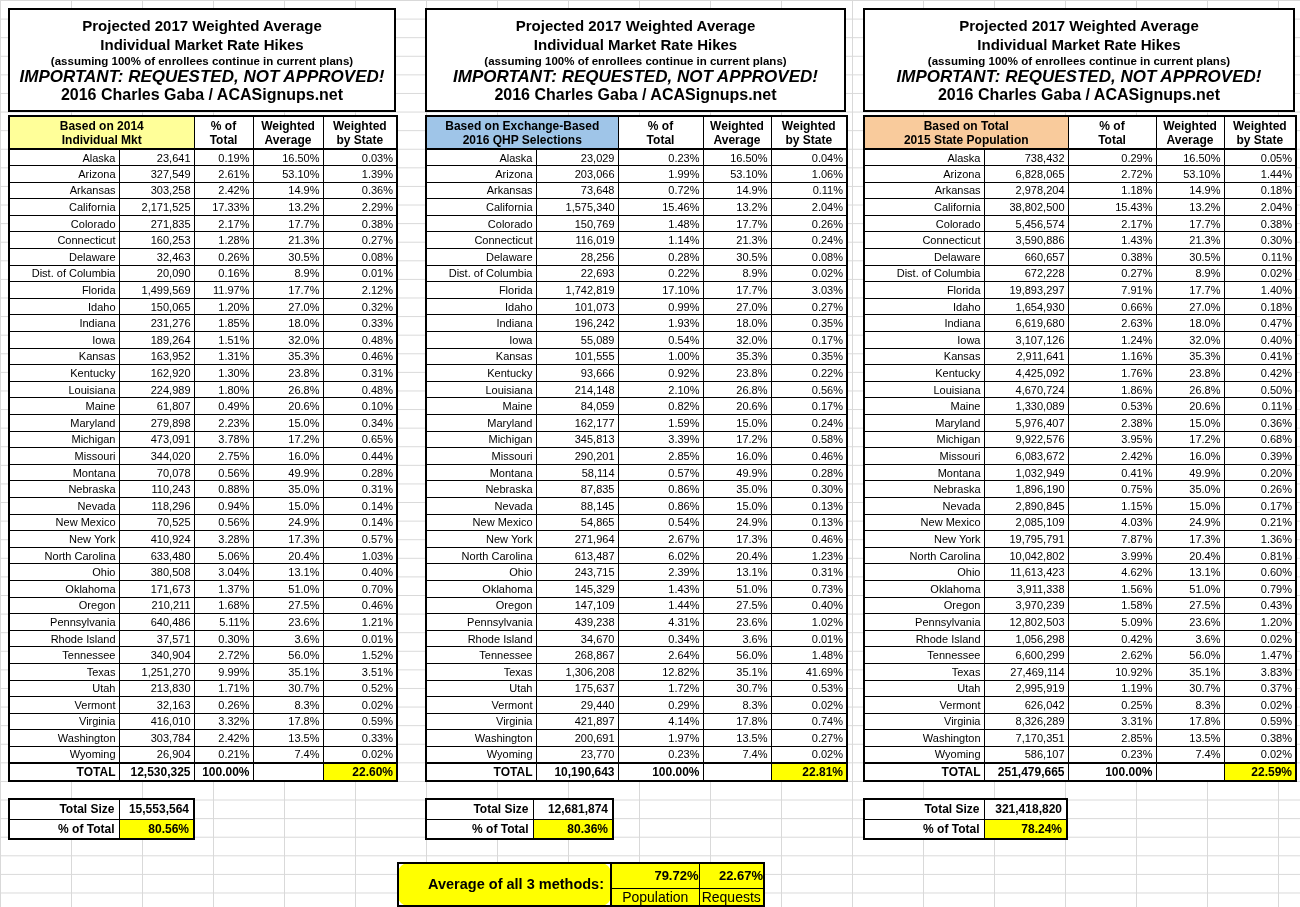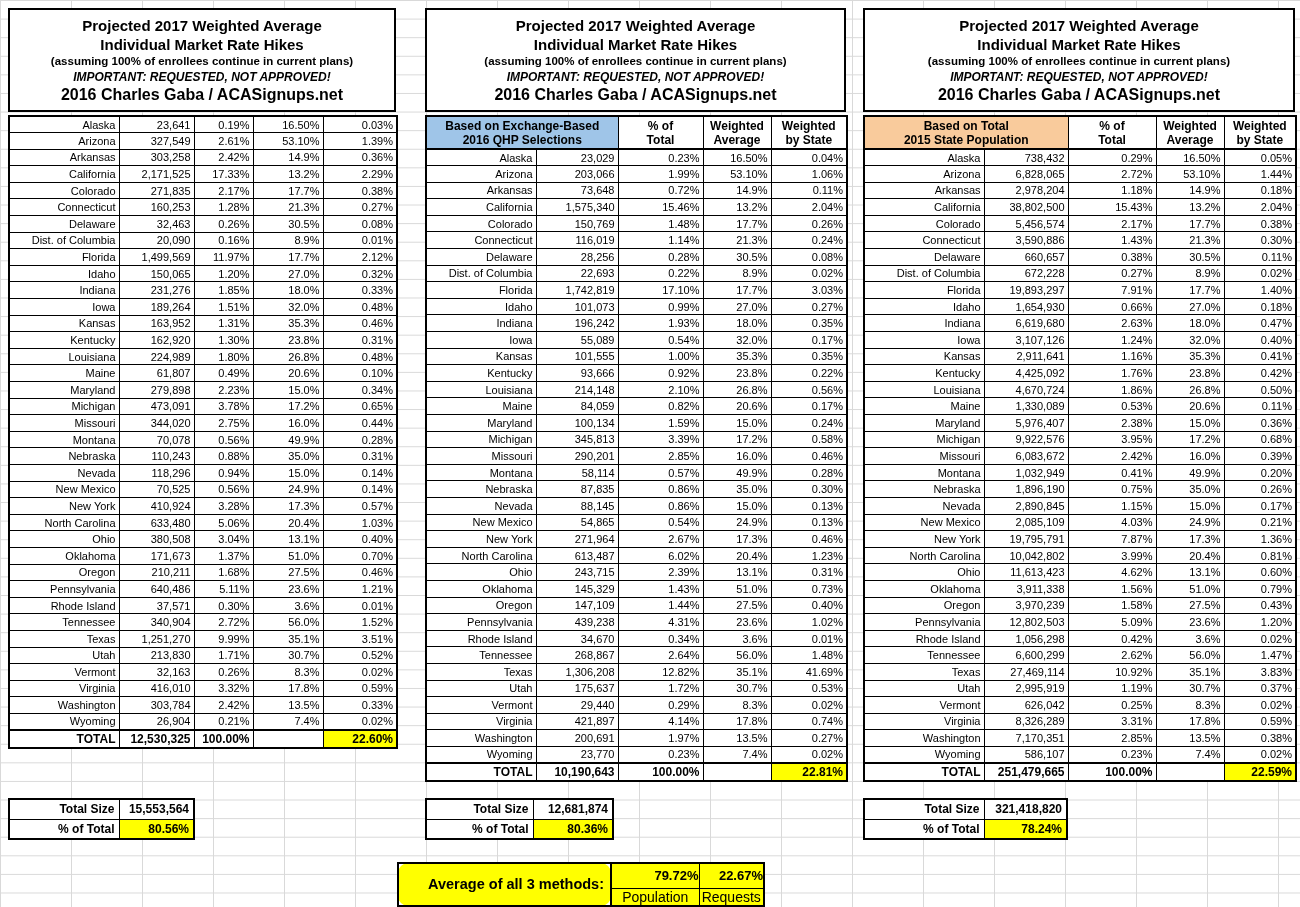--- a/index.html
+++ b/index.html
@@ -14,21 +14,21 @@
     background-size:71px 18.6px;
   }
   .panel { position:absolute; top:8px; }
   .title-box {
     border:2px solid #000; background:#fff; height:104px;
     display:flex; flex-direction:column; justify-content:center;
     text-align:center; padding:2px 0;
   }
   .title-line-main  { font-weight:bold; font-size:15px; line-height:19px; }
   .title-line-small { font-weight:bold; font-size:11.5px; line-height:15px; }
-  .title-line-imp   { font-weight:bold; font-style:italic; font-size:12px; line-height:16px; }
+  .title-line-imp   { font-weight:bold; font-style:italic; font-size:17px; line-height:16px; }
   .title-line-cred  { font-weight:bold; font-size:16px; line-height:20px; }
   table.data-table {
     position:absolute; top:107px; left:0;
     border-collapse:collapse; table-layout:fixed; background:#fff;
     border:2px solid #000;
   }
   table.data-table th, table.data-table td {
     border:1px solid #000; overflow:hidden; white-space:nowrap;
   }
   table.data-table th {
@@ -78,20 +78,38 @@
     <table class="data-table" style="width:388px;">
         <colgroup>
           <col style="width: 110px;">
           <col style="width: 75px;">
           <col style="width: 59px;">
           <col style="width: 70px;">
           <col style="width: 74px;">
         </colgroup>
         <tbody>
           <tr>
+            <th colspan="2" style="background: rgb(255, 255, 153);">
+              <div>Based on 2014</div>
+              <div>Individual Mkt</div>
+            </th>
+            <th>
+              <div>% of</div>
+              <div>Total</div>
+            </th>
+            <th>
+              <div>Weighted</div>
+              <div>Average</div>
+            </th>
+            <th>
+              <div>Weighted</div>
+              <div>by State</div>
+            </th>
+          </tr>
+          <tr>
             <td>Alaska</td>
             <td>23,641</td>
             <td>0.19%</td>
             <td>16.50%</td>
             <td>0.03%</td>
           </tr>
           <tr>
             <td>Arizona</td>
             <td>327,549</td>
             <td>2.61%</td>
@@ -496,21 +514,21 @@
           </tr>
           <tr>
             <td>Maine</td>
             <td>84,059</td>
             <td>0.82%</td>
             <td>20.6%</td>
             <td>0.17%</td>
           </tr>
           <tr>
             <td>Maryland</td>
-            <td>100,134</td>
+            <td>162,177</td>
             <td>1.59%</td>
             <td>15.0%</td>
             <td>0.24%</td>
           </tr>
           <tr>
             <td>Michigan</td>
             <td>345,813</td>
             <td>3.39%</td>
             <td>17.2%</td>
             <td>0.58%</td>

